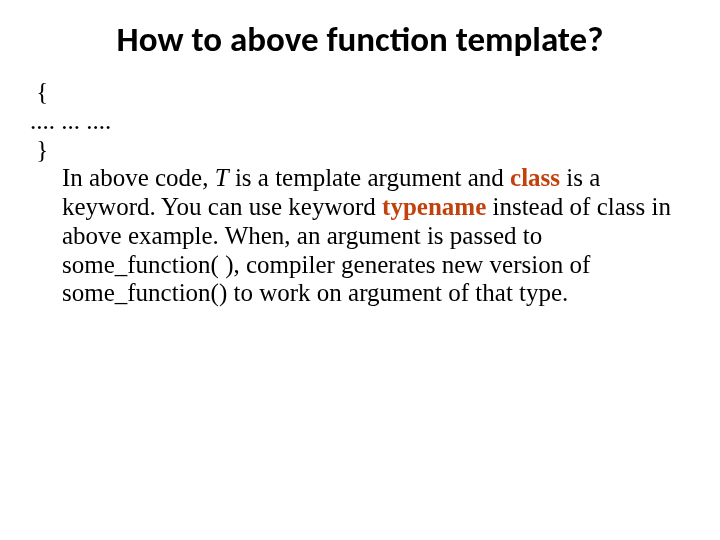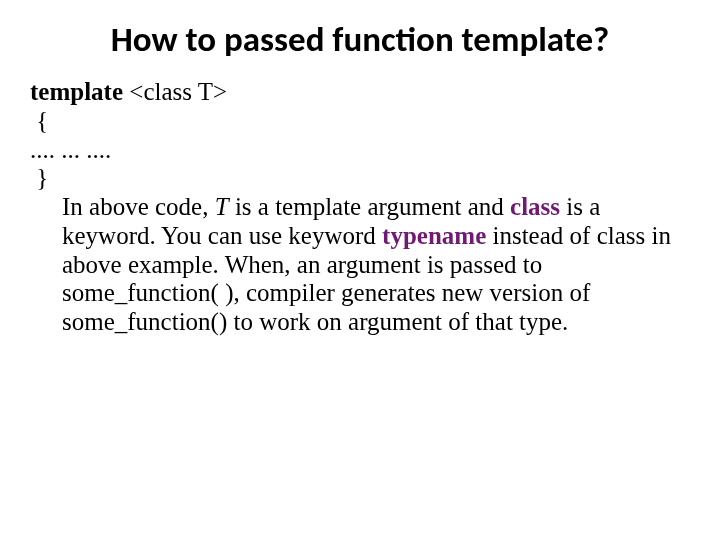--- a/index.html
+++ b/index.html
@@ -33,39 +33,38 @@
   .syntax-label {
     font-weight: 700;
     text-decoration: underline;
   }
   .code-line {
     white-space: pre;
   }
   .bold { font-weight: 700; }
   .italic { font-style: italic; }
   .kw {
-    color: #701a75;
+    color: #c2410c;
     font-weight: 700;
   }
   .para {
     margin-top: 0px;
     padding-left: 32px;
   }
 </style>
 </head>
 <body>
 
 <div class="slide">
 
-  <div class="title">How to passed function template?</div>
+  <div class="title">How to above function template?</div>
 
   <div class="body">
 
 
-    <div class="code-line"><span class="bold">template </span><span>&lt;class T&gt;</span></div>
 
     <div class="code-line"> {</div>
     <div class="code-line">.... ... ....</div>
     <div class="code-line"> }</div>
 
     <div class="para"><span>In above code, </span><span class="italic">T</span><span> is a template argument and </span><span class="kw">class</span><span> is a keyword. You can use keyword </span><span class="kw">typename</span><span> instead of class in above example. When, an argument is passed to some_function( ), compiler generates new version of some_function() to work on argument of that type.</span></div>
 
   </div>
 
 </div>

